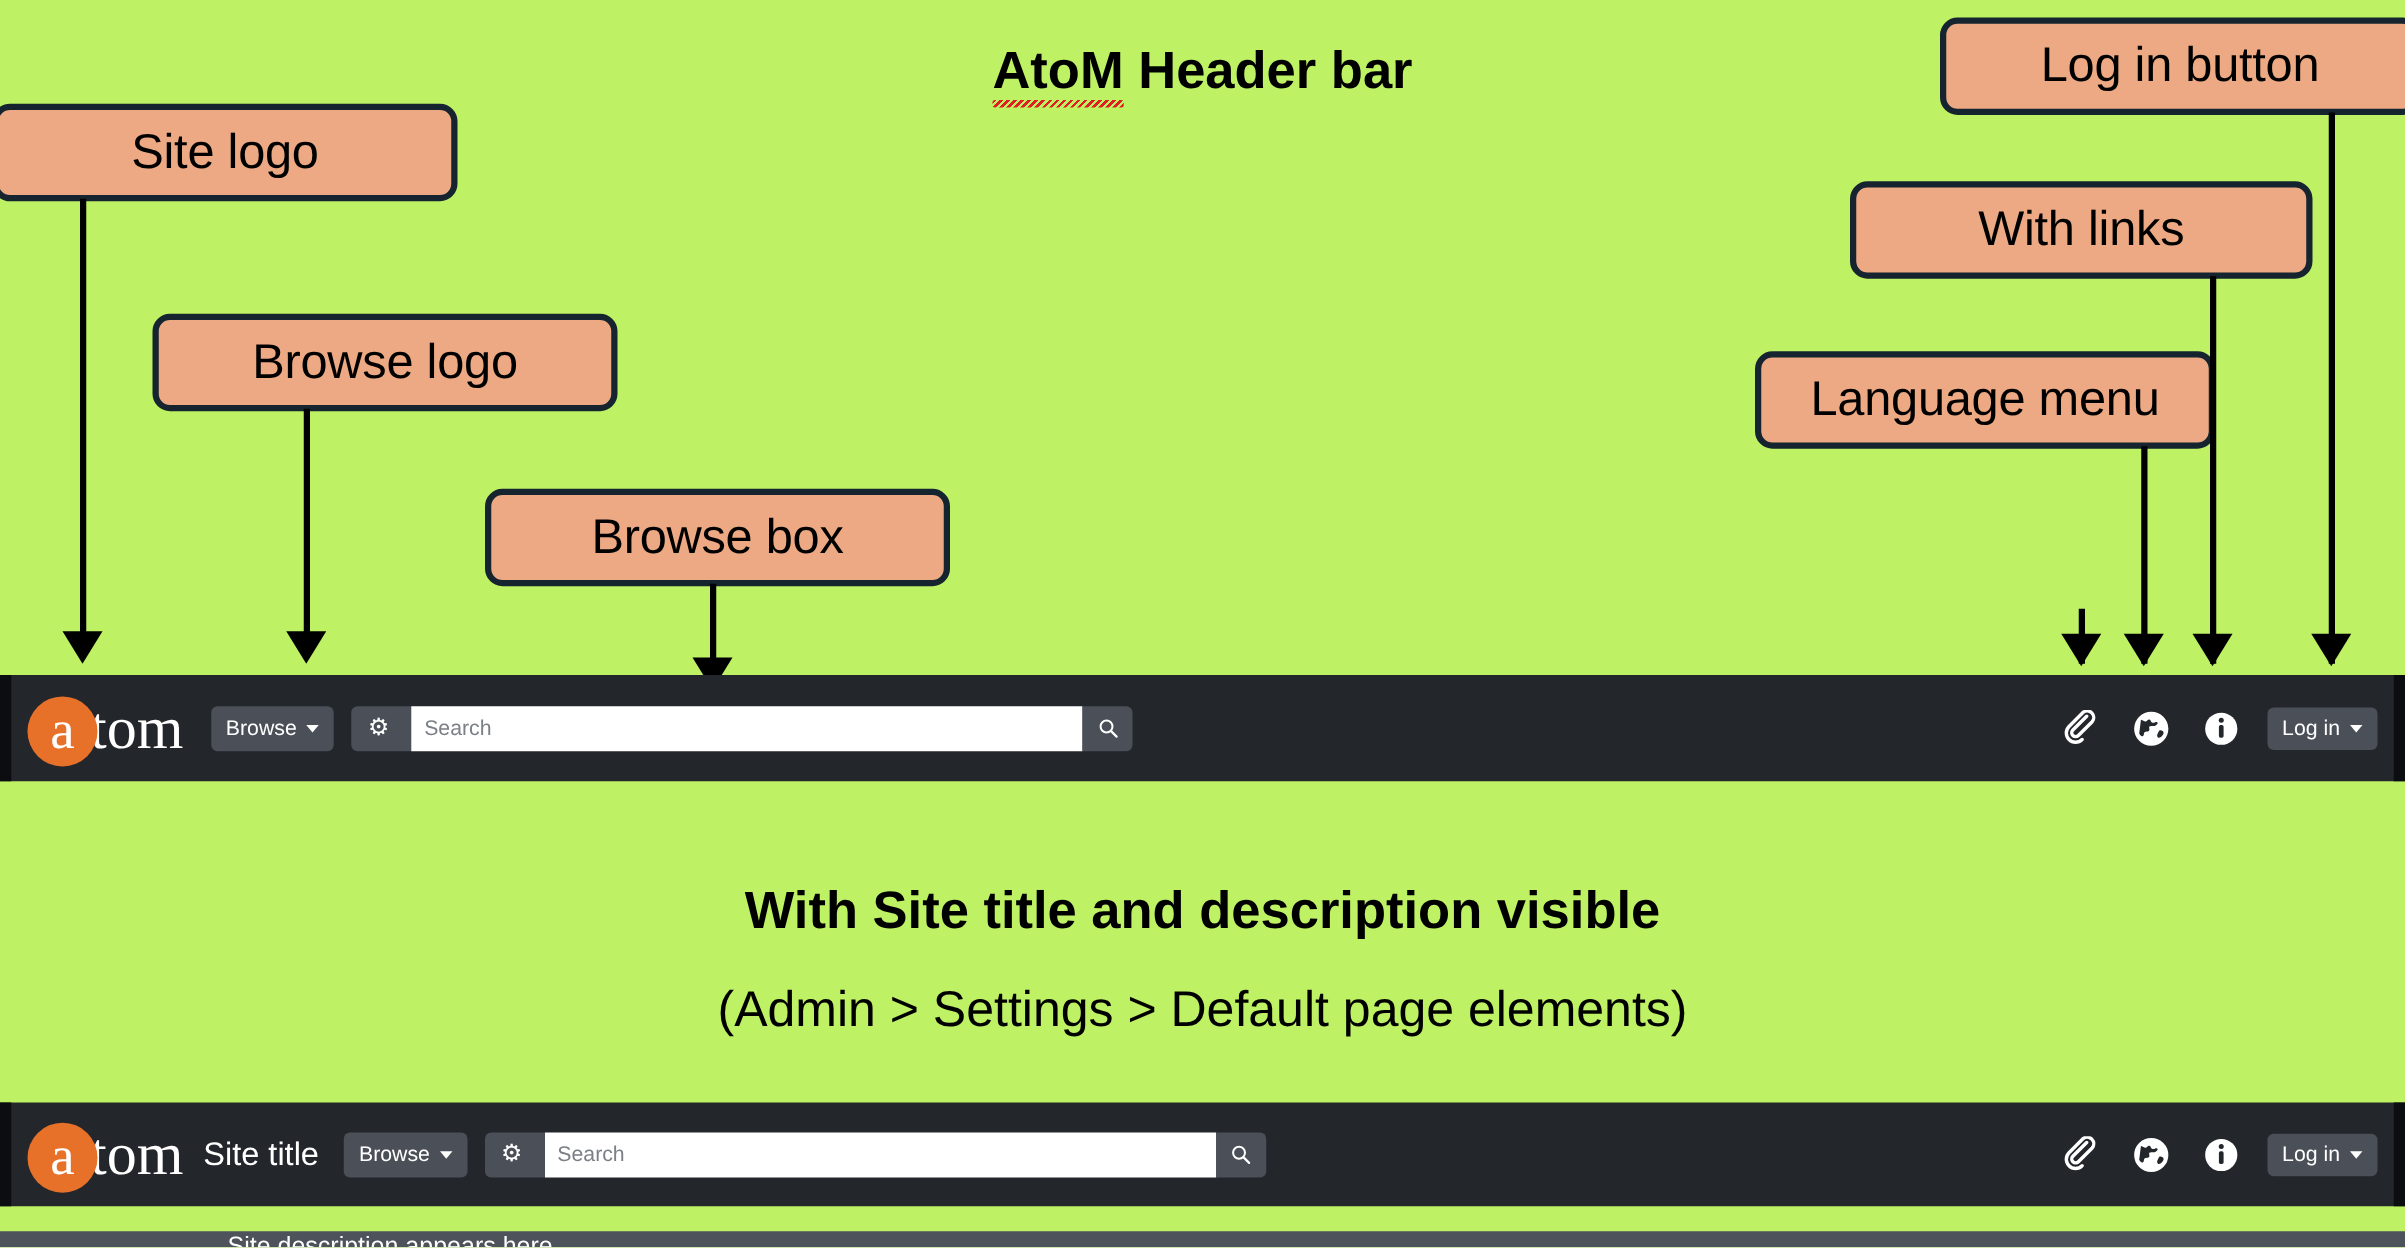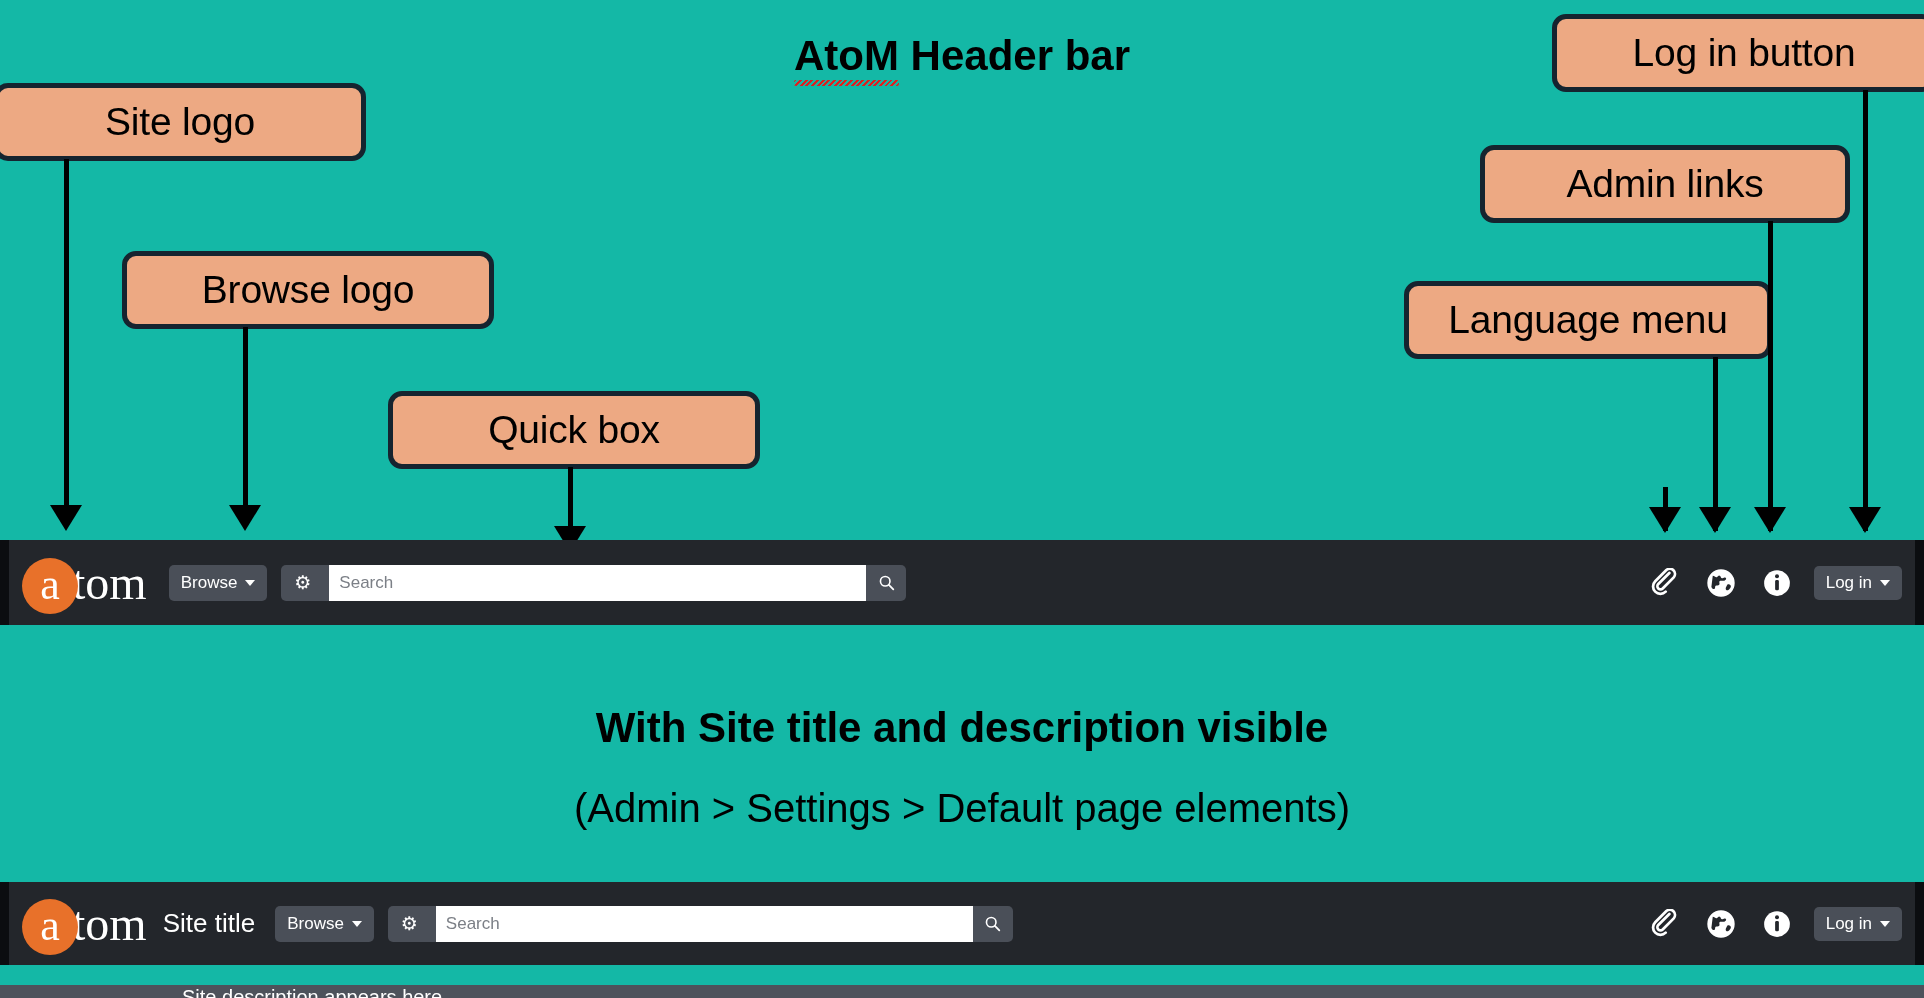--- a/index.html
+++ b/index.html
@@ -9,21 +9,21 @@
   }
   body {
     font-family: "Liberation Sans", sans-serif;
     color: #000000;
   }
   #page {
     position: relative;
     width: 1924px;
     height: 998px;
     overflow: hidden;
-    background: #14b8a6;
+    background: #bef264;
   }
 
   
   .callout {
     position: absolute;
     box-sizing: border-box;
     background: #EDA983;
     border: 5px solid #15242F;
     border-radius: 14px;
     display: flex;
@@ -237,25 +237,25 @@
 <div id="page">
 
   <div class="heading heading-main" style="left:0; top:32px; width:1924px;">
     <span class="spell">AtoM</span><span> Header bar</span>
   </div>
 
   <div class="callout" style="left:-6px; top:83px; width:372px; height:78px;">Site logo</div>
 
   <div class="callout" style="left:122px; top:251px; width:372px; height:78px;">Browse logo</div>
 
-  <div class="callout" style="left:388px; top:391px; width:372px; height:78px;">Quick box</div>
+  <div class="callout" style="left:388px; top:391px; width:372px; height:78px;">Browse box</div>
 
   <div class="callout" style="left:1552px; top:14px; width:384px; height:78px;">Log in button</div>
 
-  <div class="callout" style="left:1480px; top:145px; width:370px; height:78px;">Admin links</div>
+  <div class="callout" style="left:1480px; top:145px; width:370px; height:78px;">With links</div>
 
   <div class="callout" style="left:1404px; top:281px; width:368px; height:78px;">Language menu</div>
 
 
   <div class="leader" style="left:64px; top:159px; height:350px;"></div>
   <div class="arrowhead" style="left:50px; top:505px;"></div>
 
   <div class="leader" style="left:243px; top:327px; height:182px;"></div>
   <div class="arrowhead" style="left:229px; top:505px;"></div>
 

